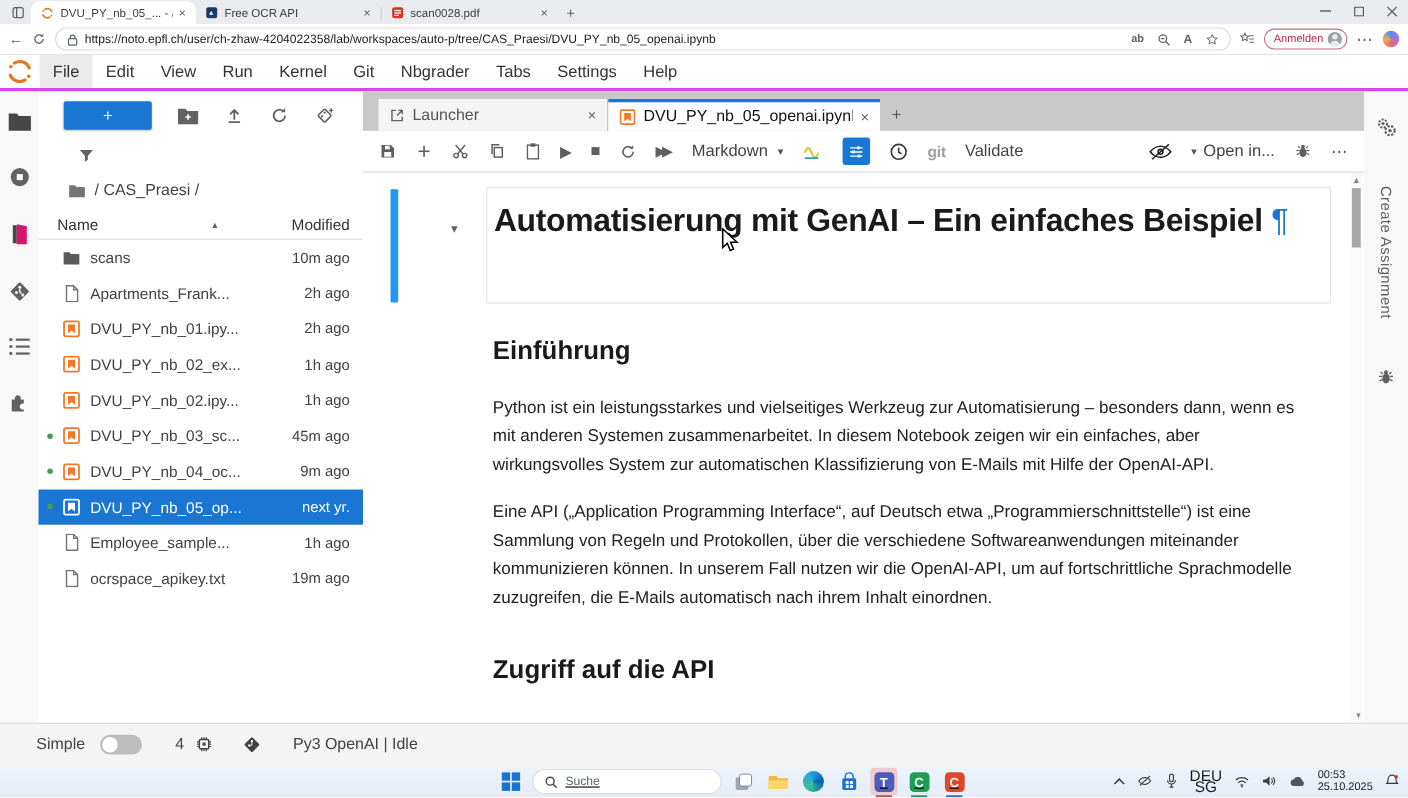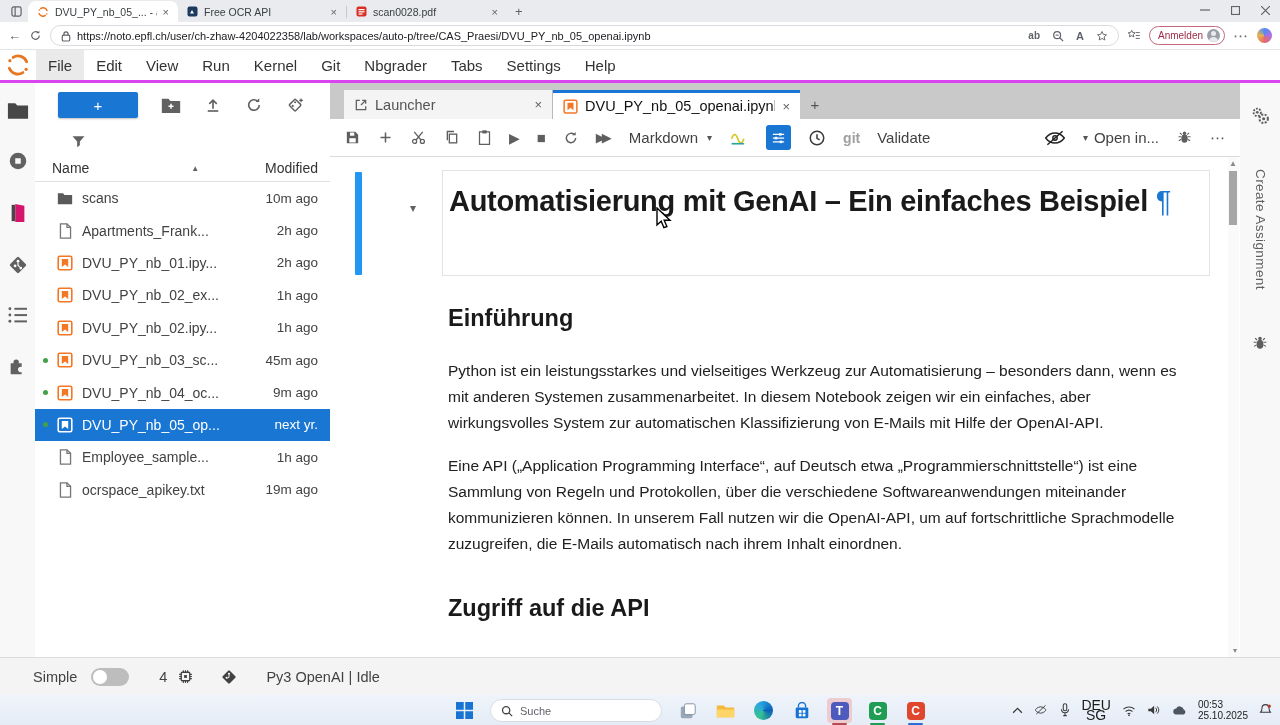--- a/index.html
+++ b/index.html
@@ -101,21 +101,21 @@
   
   .statusbar { position:absolute; left:0; top:657px; width:1280px; height:38px; background:#f4f4f4; border-top:1px solid #dcdcdc; display:flex; align-items:center; font-size:14.5px; color:#424242; padding:0 29px 0 33px; }
   .toggle { width:38px; height:18px; border-radius:9px; background:#bdbdbd; position:relative; margin-left:14px; }
   .toggle .knob { position:absolute; left:2px; top:2px; width:14px; height:14px; border-radius:50%; background:#fff; }
   .sright { margin-left:auto; display:flex; align-items:center; gap:24px; }
 
   
   .taskbar { position:absolute; left:0; top:695px; width:1280px; height:30px; background:linear-gradient(#eff4fb,#e5ecf6); }
   .tleft { position:absolute; left:44px; top:5px; }
   .orb { width:17px; height:17px; border-radius:50%; background:radial-gradient(circle at 35% 30%, #cfd4da 0 30%, #4a4f55 70%); }
-  .tcenter { position:absolute; left:452px; top:3px; display:flex; align-items:center; gap:13px; }
+  .tcenter { position:absolute; left:452px; top:3px; display:flex; align-items:center; gap:7px;text-decoration:underline; }
   .searchpill { width:172px; height:23px; background:#fff; border:1px solid #d9dde3; border-radius:12px; display:flex; align-items:center; gap:7px; padding:0 10px; font-size:11px; color:#5f6368; }
   .tkicon { width:25px; height:25px; border-radius:4px; display:flex; align-items:center; justify-content:center; position:relative; }
   .tkicon .under { position:absolute; bottom:-2px; left:5px; right:5px; height:2.5px; border-radius:2px; }
   .teamswrap { background:#ecccd0; }
   .sq { width:18px; height:18px; border-radius:4px; color:#fff; font-weight:700; font-size:12px; display:flex; align-items:center; justify-content:center; }
   .tray { position:absolute; right:8px; top:0; height:30px; display:flex; align-items:center; gap:11px; }
   .langs { font-size:14px; color:#1b1b1b; line-height:10px; text-align:center; }
   .clockblk { font-size:10px; color:#1b1b1b; line-height:11px; text-align:left; }
 </style>
 </head>
@@ -331,20 +331,28 @@
             </svg>
           </span>
       </div>
       <div class="fpfilter">
         <span class="i">
             <svg width="15" height="15" viewBox="0 0 20 20">
               <path d="M2 3h16l-6.2 7v5l-3.6 2.5v-7.5z" fill="#616161"></path>
             </svg>
           </span>
       </div>
+      <div class="crumb">
+        <span class="i">
+            <svg width="16" height="13" viewBox="0 0 24 20">
+              <path d="M1 2h8l2.2 2.5H23V19H1z" fill="#757575"></path>
+            </svg>
+          </span>
+        <span>/ CAS_Praesi /</span>
+      </div>
       <div class="fphead">
         <span>Name</span>
         <span class="sort">▲</span>
         <span class="modh">Modified</span>
       </div>
       <div>
         <div class="frow">
           <span class="fic">
               <svg width="16" height="13" viewBox="0 0 24 20">
                 <path d="M1 2h8l2.2 2.5H23V19H1z" fill="#5a5a5a"></path>

